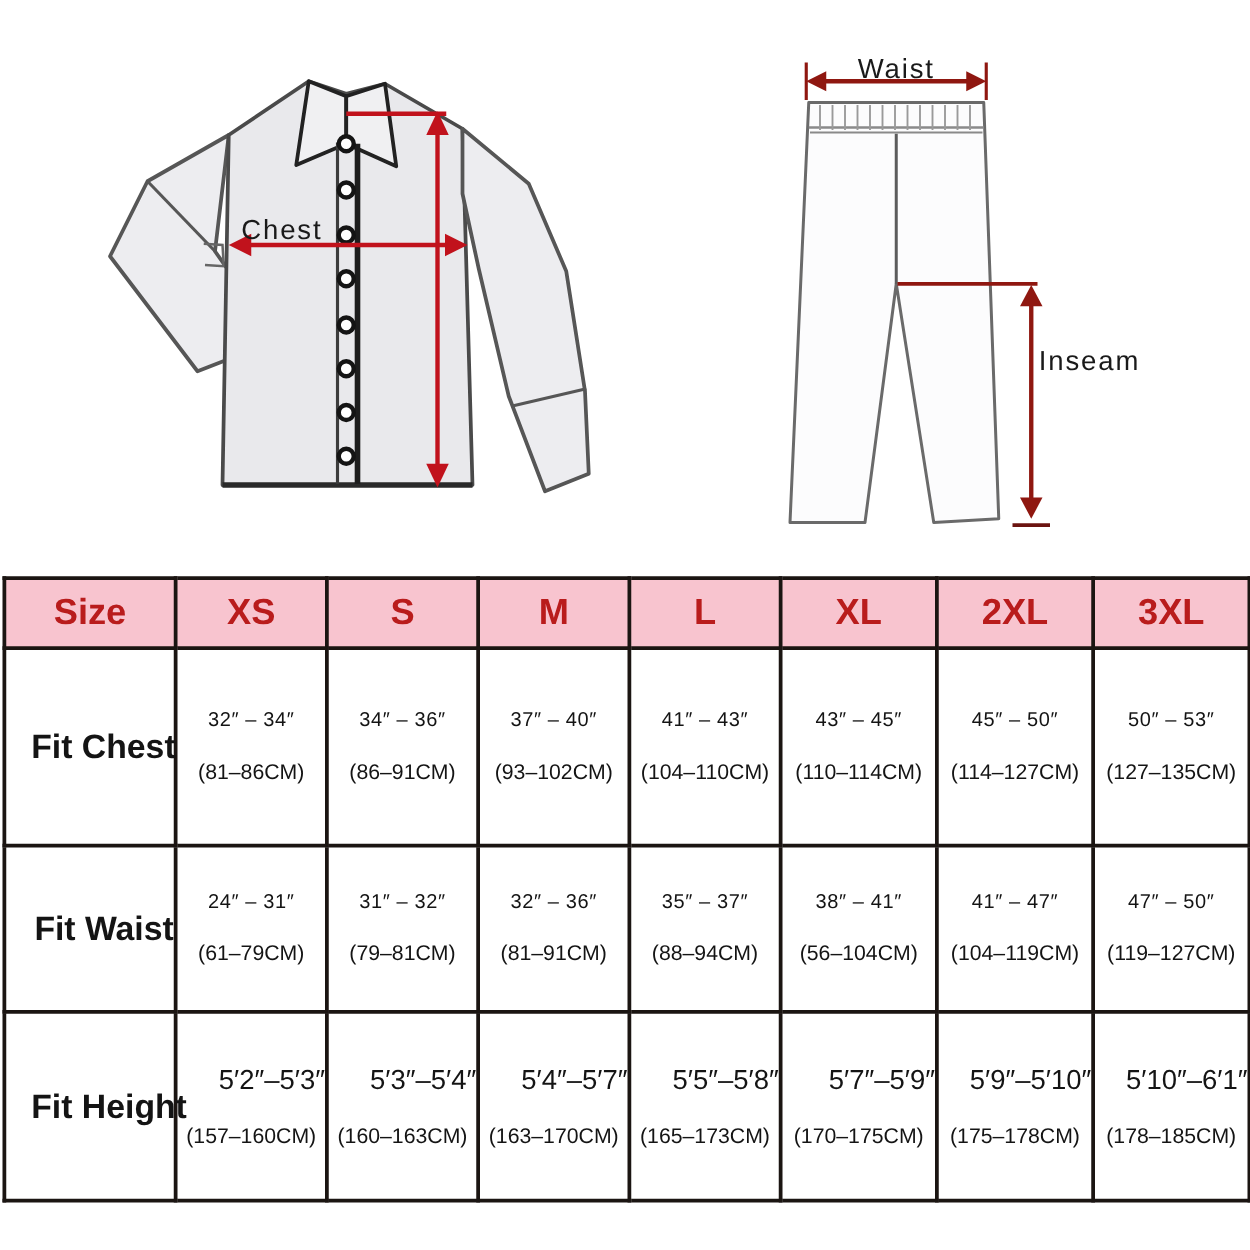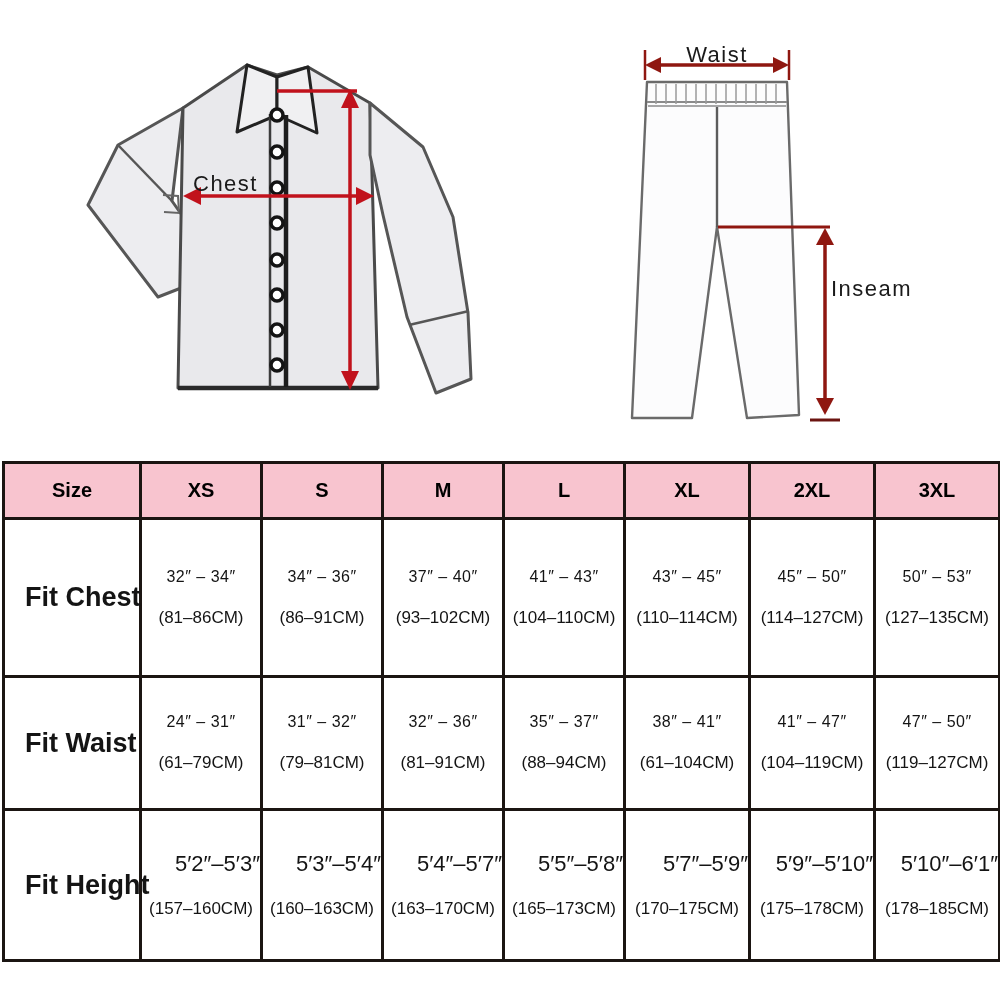--- a/index.html
+++ b/index.html
@@ -16,24 +16,24 @@
   .size-table{
     position:absolute;left:2px;top:461px;width:996px;
     border-collapse:collapse;table-layout:fixed;background:#ffffff;
   }
   .size-table th,.size-table td{
     border:3px solid #1b1512;text-align:center;vertical-align:middle;padding:0;
   }
   .size-table thead tr{height:56px;}
   .size-table tbody tr{height:157px;}
   .size-table th{
-    background:#f8c4cf;font-size:20px;font-weight:bold;color:#000000;
+    background:#f8c4cf;font-size:29px;font-weight:bold;color:#b91c1c;
   }
   td.row-label{
-    text-align:left;padding-left:20px;font-size:27px;font-weight:bold;white-space:nowrap;
+    text-align:right;padding-left:20px;font-size:27px;font-weight:bold;white-space:nowrap;
   }
   .cell-in{font-size:16px;letter-spacing:0.5px;white-space:nowrap;}
   .cell-cm{font-size:17px;margin-top:22px;white-space:nowrap;}
   tr.height-row .cell-in{font-size:22px;letter-spacing:0;text-align:right;}
 </style>
 </head>
 <body>
 
 <div class="diagram-area">
 
@@ -204,21 +204,21 @@
       <td>
           <div class="cell-in">32″ – 36″</div>
           <div class="cell-cm">(81–91CM)</div>
         </td>
       <td>
           <div class="cell-in">35″ – 37″</div>
           <div class="cell-cm">(88–94CM)</div>
         </td>
       <td>
           <div class="cell-in">38″ – 41″</div>
-          <div class="cell-cm">(61–104CM)</div>
+          <div class="cell-cm">(56–104CM)</div>
         </td>
       <td>
           <div class="cell-in">41″ – 47″</div>
           <div class="cell-cm">(104–119CM)</div>
         </td>
       <td>
           <div class="cell-in">47″ – 50″</div>
           <div class="cell-cm">(119–127CM)</div>
         </td>
     </tr>

